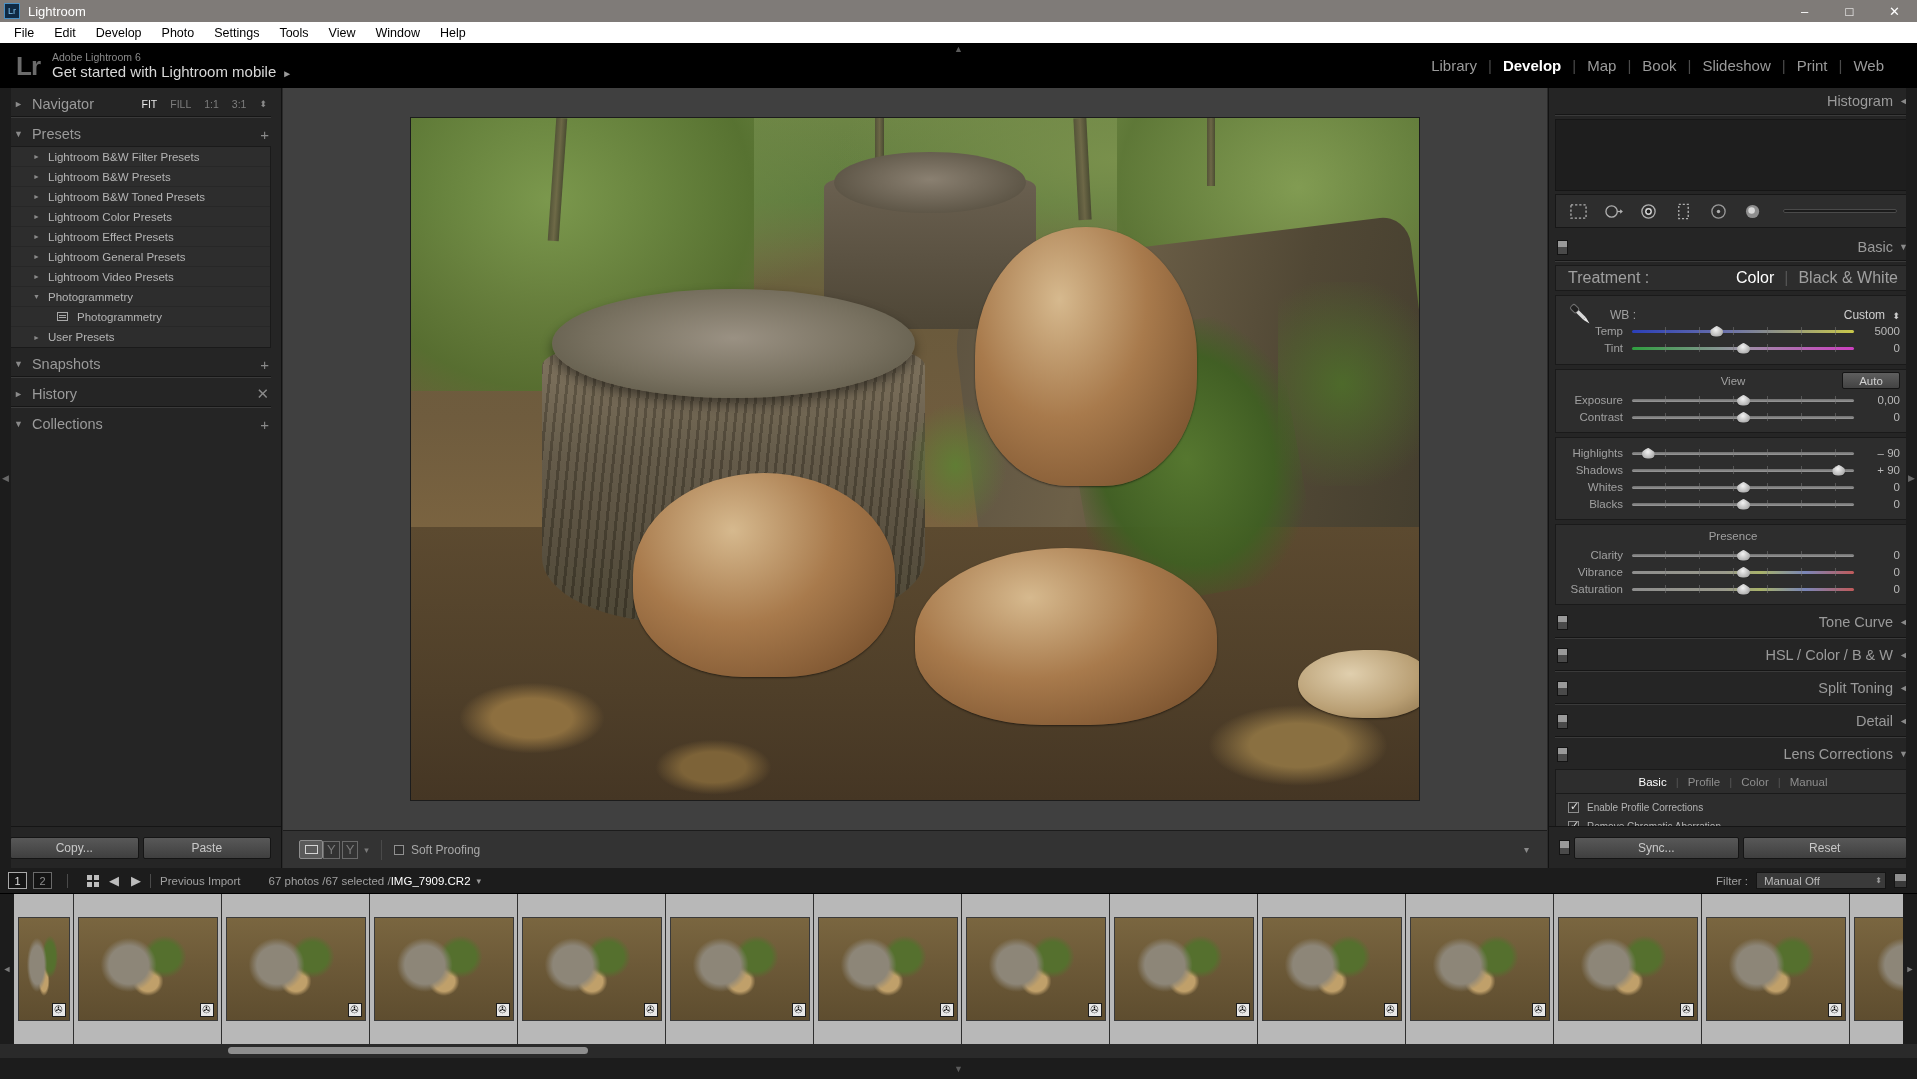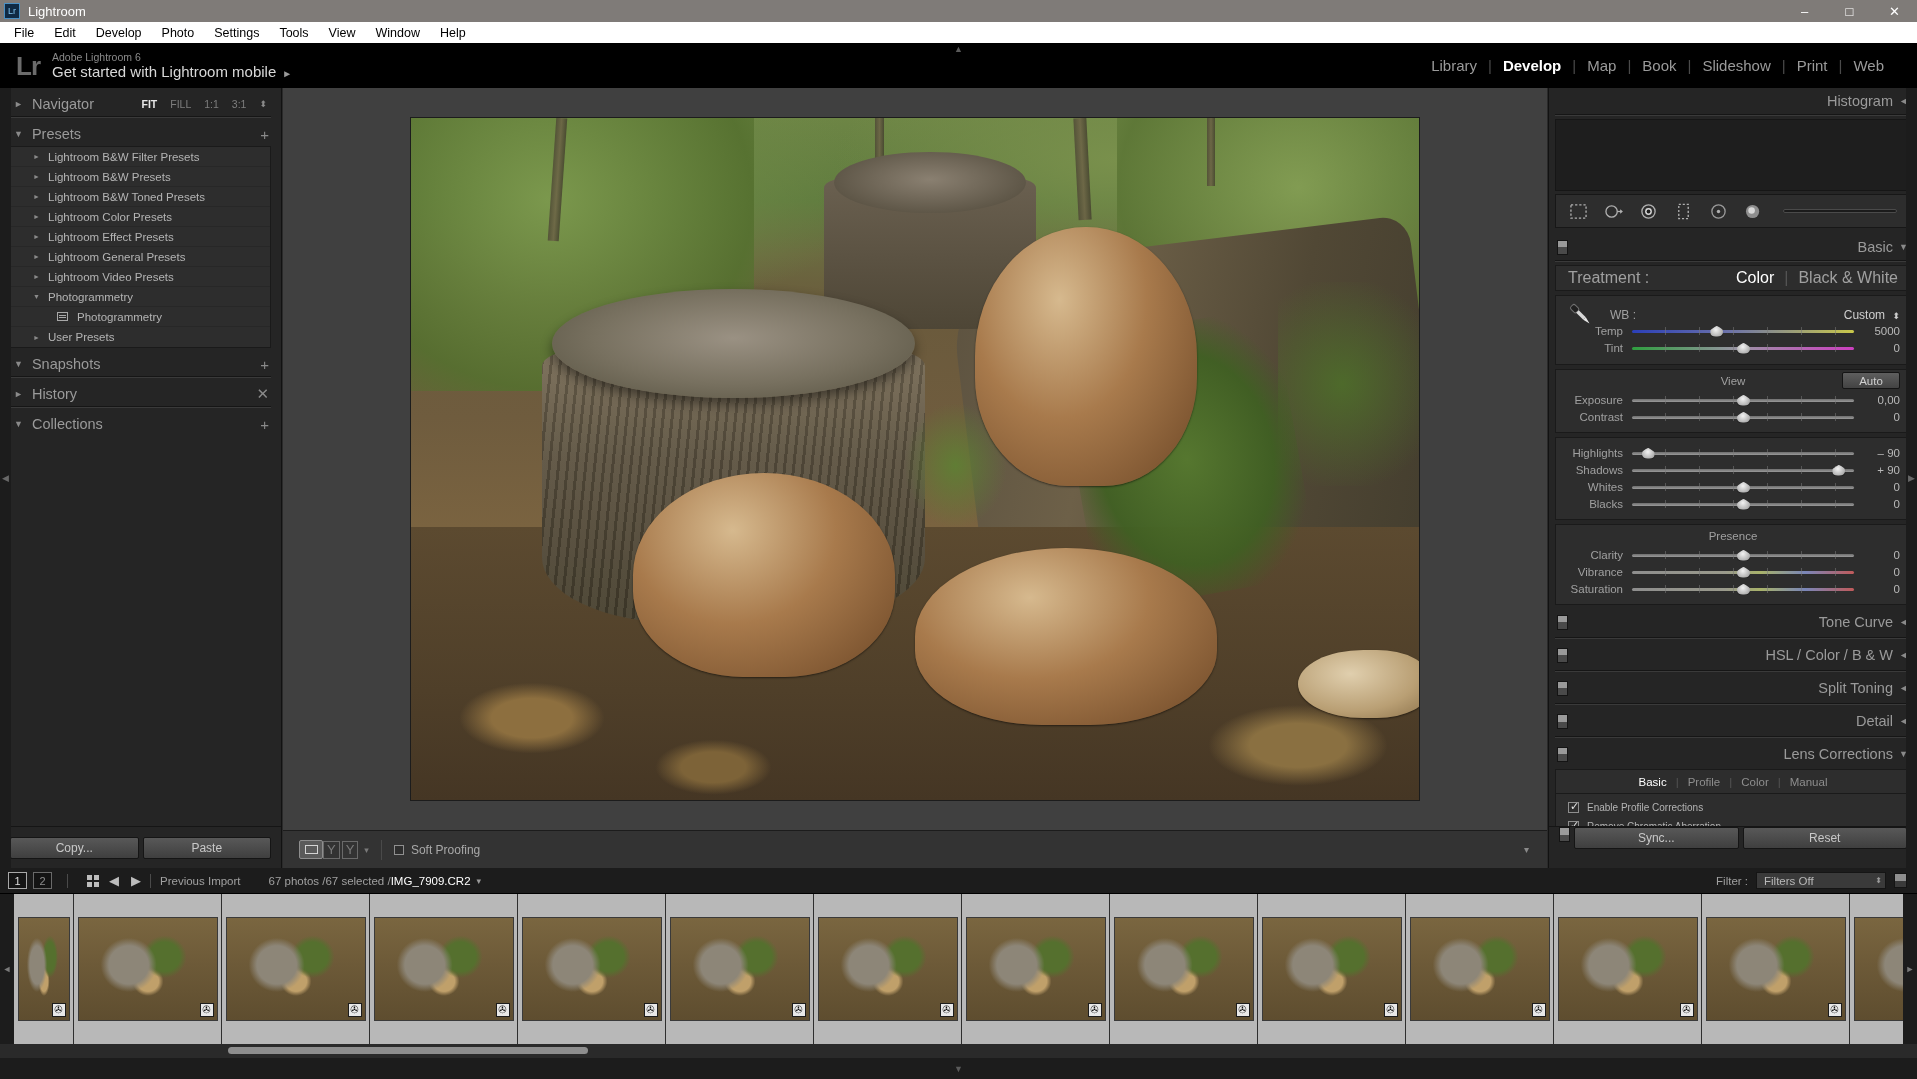--- a/index.html
+++ b/index.html
@@ -64,21 +64,21 @@
   #left-scroll { flex:1; overflow:hidden; padding:0 8px; }
   .panel-hdr {
     display:flex; align-items:center; height:24px; color:#9a9a9a;
     font-size:14.5px; padding-left:6px; margin-top:4px;
   }
   .panel-hdr .tri { font-size:9px; margin-right:9px; color:#8a8a8a; }
   .panel-hdr .plus { margin-left:auto; color:#8a8a8a; font-size:15px; margin-right:4px; }
   .hdr-rule { height:2px; background:#3a3a3a; border-top:1px solid #161616; margin:0 2px 2px; }
   .nav-zooms { margin-left:auto; display:flex; align-items:center; gap:13px;
                font-size:10.5px; color:#7e7e7e; padding-right:6px; }
-  .nav-zooms .on { color:#e8e8e8; font-weight:bold; }
+  .nav-zooms .on { color:#e8e8e8; font-weight:normal; }
   .nav-zooms .stepper { font-size:9px; color:#8a8a8a; }
 
   .list-box { background:#2d2d2d; border:1px solid #1a1a1a; margin:0 2px 4px; }
   .row {
     display:flex; align-items:center; height:20px; font-size:11.5px;
     color:#b4b4b4; padding-left:22px; border-bottom:1px solid #272727;
   }
   .row:last-child { border-bottom:none; }
   .row .tri { font-size:7px; color:#8a8a8a; margin-right:8px; width:7px; }
   .row.sel { background:#3c3c3c; }
@@ -314,21 +314,21 @@
     font-size:11px; color:#e4e4e4; text-align:center; line-height:13px;
   }
   #rscrollbar {
     position:absolute; right:0; top:0; width:9px; bottom:0; background:#1e1e1e;
   }
   #rscrollthumb {
     position:absolute; right:1px; top:300px; width:7px; height:230px;
     background:#6a6a6a; border-radius:3px;
   }
   #right-footer {
-    height:42px; border-top:1px solid #151515; display:flex; align-items:flex-start;
+    height:42px; border-top:1px solid #151515; display:flex; align-items:center;
     gap:4px; padding:0 10px; position:relative;
   }
   #rf-switch {
     width:11px; height:15px; background:linear-gradient(180deg,#9a9a9a 0 50%, #4a4a4a 50% 100%);
     border:1px solid #141414; flex:none;
   }
 
   
   .edge-handle {
     position:absolute; width:11px; top:0; bottom:0; background:#1c1c1c;
@@ -882,21 +882,21 @@
   <span style="color:#bdbdbd;font-size:13px;margin-right:12px;">◀</span>
   <span style="color:#bdbdbd;font-size:13px;">▶</span>
   <div class="fs-sep"></div>
   <span>Previous Import</span>
   <span style="margin-left:28px;">67 photos /67 selected /</span>
   <span style="color:#ffffff;">IMG_7909.CR2</span>
   <span style="margin-left:6px;color:#9a9a9a;font-size:9px;">▾</span>
   <div id="fs-filter">
     <span>Filter :</span>
     <div id="filters-select">
-      <span>Filters Off</span>
+      <span>Manual Off</span>
       <span class="st">⬍</span>
     </div>
     <span style="width:13px;height:15px;background:linear-gradient(180deg,#8e8e8e 0 50%,#3a3a3a 50% 100%);border:1px solid #141414;display:inline-block;"></span>
   </div>
 </div>
 
 <div id="filmstrip">
   <div id="fs-left-arrow">◄</div>
   <div style="width:14px;flex:none;"></div>
   <div class="thumb" style="width:60px;">

